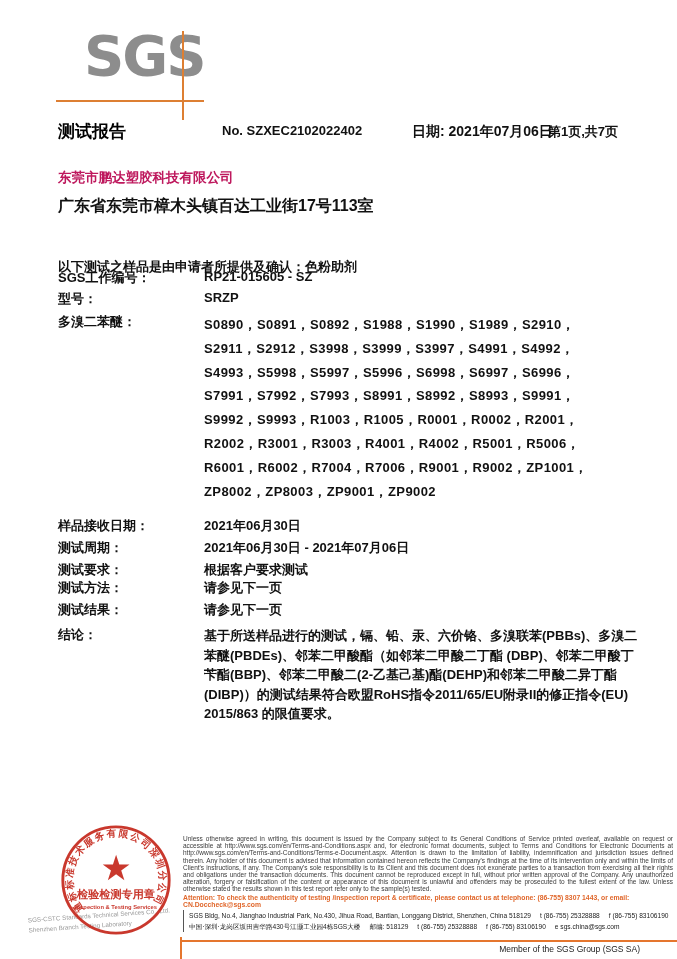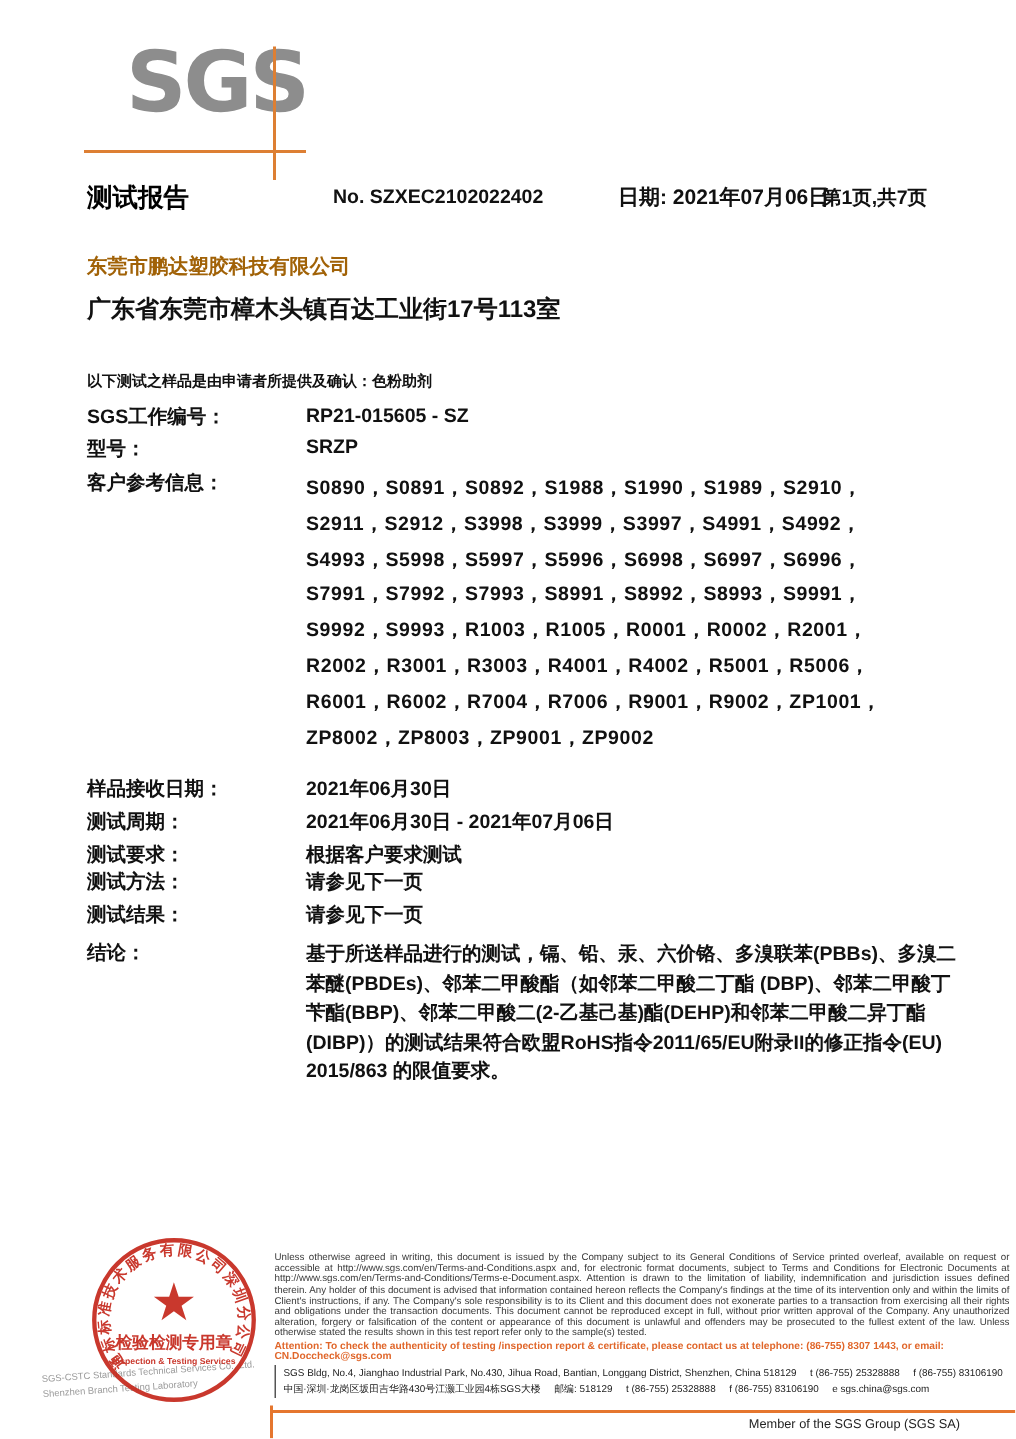--- a/index.html
+++ b/index.html
@@ -14,23 +14,23 @@
     font-size:56px;line-height:56px;color:#8d8d8d;letter-spacing:-2px;
   }
   .logo-hline{position:absolute;left:56px;top:100px;width:148px;height:2px;background:#dd7f33;}
   .logo-vline{position:absolute;left:182px;top:31px;width:2px;height:89px;background:#dd7f33;}
   
   .doc-title{position:absolute;left:58px;top:120px;font-size:17px;font-weight:bold;color:#000000;}
   .report-no{position:absolute;left:222px;top:123px;font-size:13px;font-weight:600;color:#111;}
   .report-date{position:absolute;left:412px;top:123px;font-size:14px;font-weight:600;color:#111;}
   .page-info{position:absolute;left:548px;top:123px;font-size:13px;font-weight:700;color:#111;}
   
-  .company{position:absolute;left:58px;top:169px;font-size:13.5px;font-weight:600;color:#a16207;text-align:right;}
+  .company{position:absolute;left:58px;top:169px;font-size:13.5px;font-weight:600;color:#be185d;text-align:right;}
   .address{position:absolute;left:58px;top:196px;font-size:16px;font-weight:600;color:#111;}
-  .intro{position:absolute;left:58px;top:247px;font-size:10px;font-weight:600;color:#111;}
+  .intro{position:absolute;left:58px;top:258px;font-size:13px;font-weight:600;color:#111;}
   
   .row{position:absolute;left:58px;right:36px;display:flex;font-size:13px;color:#111;}
   .flabel{width:146px;flex:none;font-weight:600;}
   .fvalue{flex:1;font-weight:600;}
   .row-job{top:269px;} .row-model{top:290px;} .row-ref{top:313px;}
   .row-received{top:517px;} .row-period{top:539px;} .row-req{top:561px;}
   .row-method{top:579px;} .row-result{top:601px;} .row-conclusion{top:626px;}
   .ref-lines div{line-height:23.8px;letter-spacing:0.4px;}
   .conclusion-text{line-height:19.5px;font-weight:600;}
   
@@ -75,21 +75,21 @@
     <span class="flabel">SGS工作编号：</span>
     <span class="fvalue">RP21-015605 - SZ</span>
   </div>
 
   <div class="row row-model">
     <span class="flabel">型号：</span>
     <span class="fvalue">SRZP</span>
   </div>
 
   <div class="row row-ref">
-    <span class="flabel">客户参考信息：</span>
+    <span class="flabel">多溴二苯醚：</span>
     <span class="fvalue ref-lines">
       <div>S0890，S0891，S0892，S1988，S1990，S1989，S2910，</div>
       <div>S2911，S2912，S3998，S3999，S3997，S4991，S4992，</div>
       <div>S4993，S5998，S5997，S5996，S6998，S6997，S6996，</div>
       <div>S7991，S7992，S7993，S8991，S8992，S8993，S9991，</div>
       <div>S9992，S9993，R1003，R1005，R0001，R0002，R2001，</div>
       <div>R2002，R3001，R3003，R4001，R4002，R5001，R5006，</div>
       <div>R6001，R6002，R7004，R7006，R9001，R9002，ZP1001，</div>
       <div>ZP8002，ZP8003，ZP9001，ZP9002</div>
     </span>

